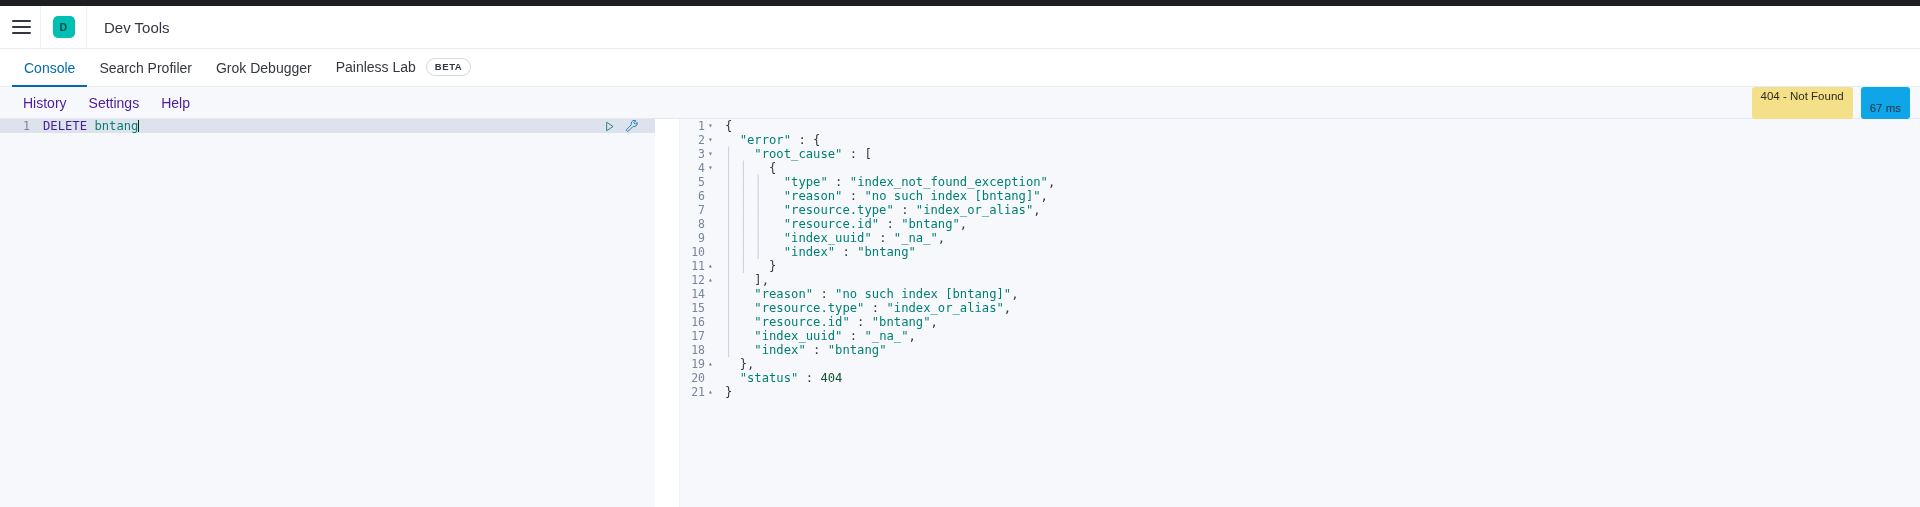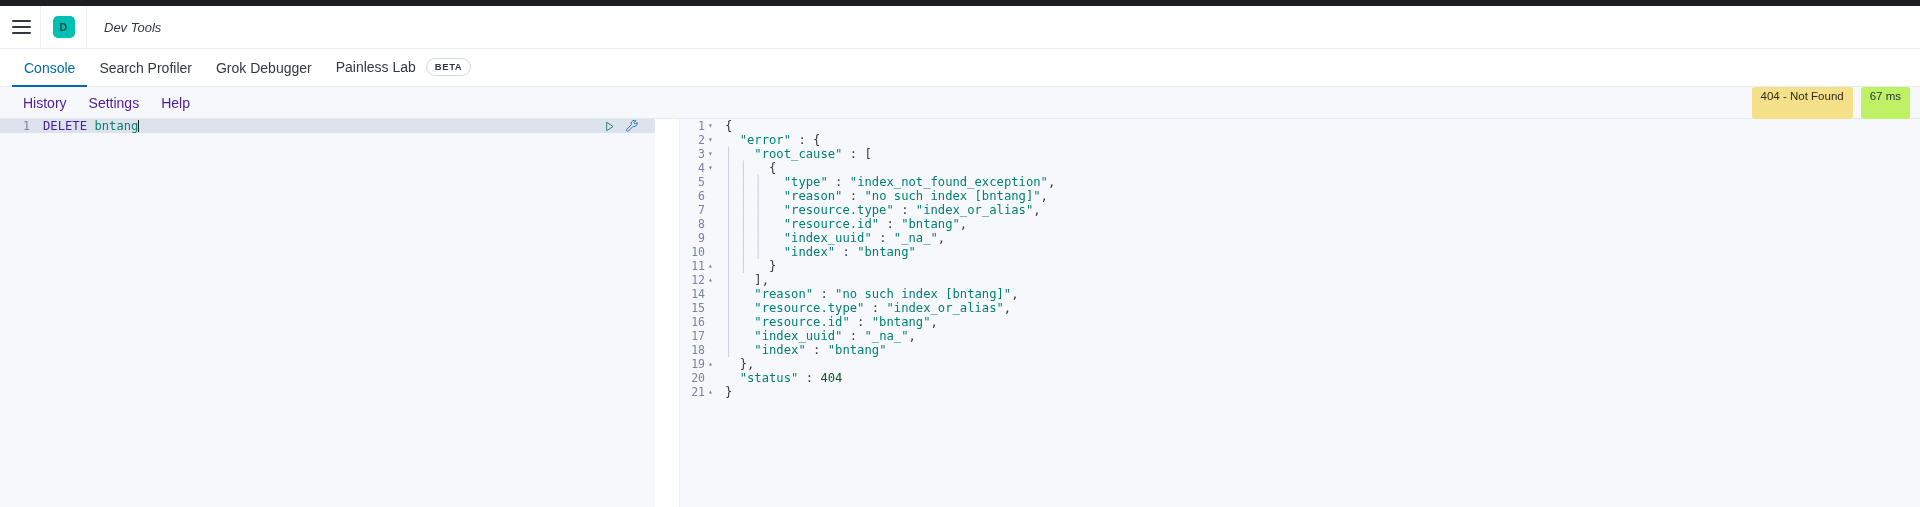--- a/index.html
+++ b/index.html
@@ -25,21 +25,21 @@
   .menu-btn { width: 41px; padding-left:2px; border-right:1px solid #eef0f4; }
   .burger { width: 19px; height: 14px; display:flex; flex-direction:column; justify-content:space-between; }
   .burger i { display:block; height:2px; background:#343741; border-radius:1px; }
   .logo-cell { width: 46px; border-right:1px solid #eef0f4; }
   .logo {
     width: 22px; height: 22px; border-radius: 5px; background: #00bfb3;
     color: #014a46; font-size: 10.5px; font-weight: bold;
     display:flex; align-items:center; justify-content:center;
     font-family:"Liberation Sans", sans-serif; letter-spacing:.2px;
   }
-  .app-title { font-size: 13px; color: #343741; padding-left: 17px; line-height:43px;font-style:italic; }
+  .app-title { font-size: 15px; color: #343741; padding-left: 17px; line-height:43px; }
 
   
   .tabbar {
     height: 38px; flex:none; display:flex; align-items:flex-end;
     padding-left: 12px; background:#fff;
     border-bottom: 1px solid #e6ebf2;
   }
   .tab {
     position:relative;
     font-size: 14px; color: #343741;
@@ -69,22 +69,22 @@
   }
   .cbtn {
     font-size: 14px; color: #4c1d95; padding: 0 11px; cursor:pointer; line-height:32px;
   }
   .cbar-right { position:absolute; right: 10px; top:0; height:32px; display:flex; gap:8px; }
   .status-badge {
     background:#f5e08a; color:#2f2c1c; font-size:11.5px;
     padding: 3px 9px; border-radius: 3px; line-height:13px; white-space:nowrap;
   }
   .time-badge {
-    background:#bef264; color:#2d3342; font-size:11.5px;
-    padding: 3px 9px; border-radius: 3px; line-height:13px; white-space:nowrap;
+    background:#0ea5e9; color:#2d3342; font-size:11.5px;
+    padding: 15px 9px; border-radius: 3px; line-height:13px; white-space:nowrap;
   }
 
   
   .main { flex:1; display:flex; min-height:0; background:#fff; position:relative; }
 
   .pane { position:relative; overflow:hidden; }
   .editor-pane { width: 655px; background:#f7f8fc; flex:none; }
   .divider { width: 25px; background:#fff; flex:none; border-right:1px solid #f0f2f7; }
   .output-pane { flex:1; background:#f7f8fc; }
 

